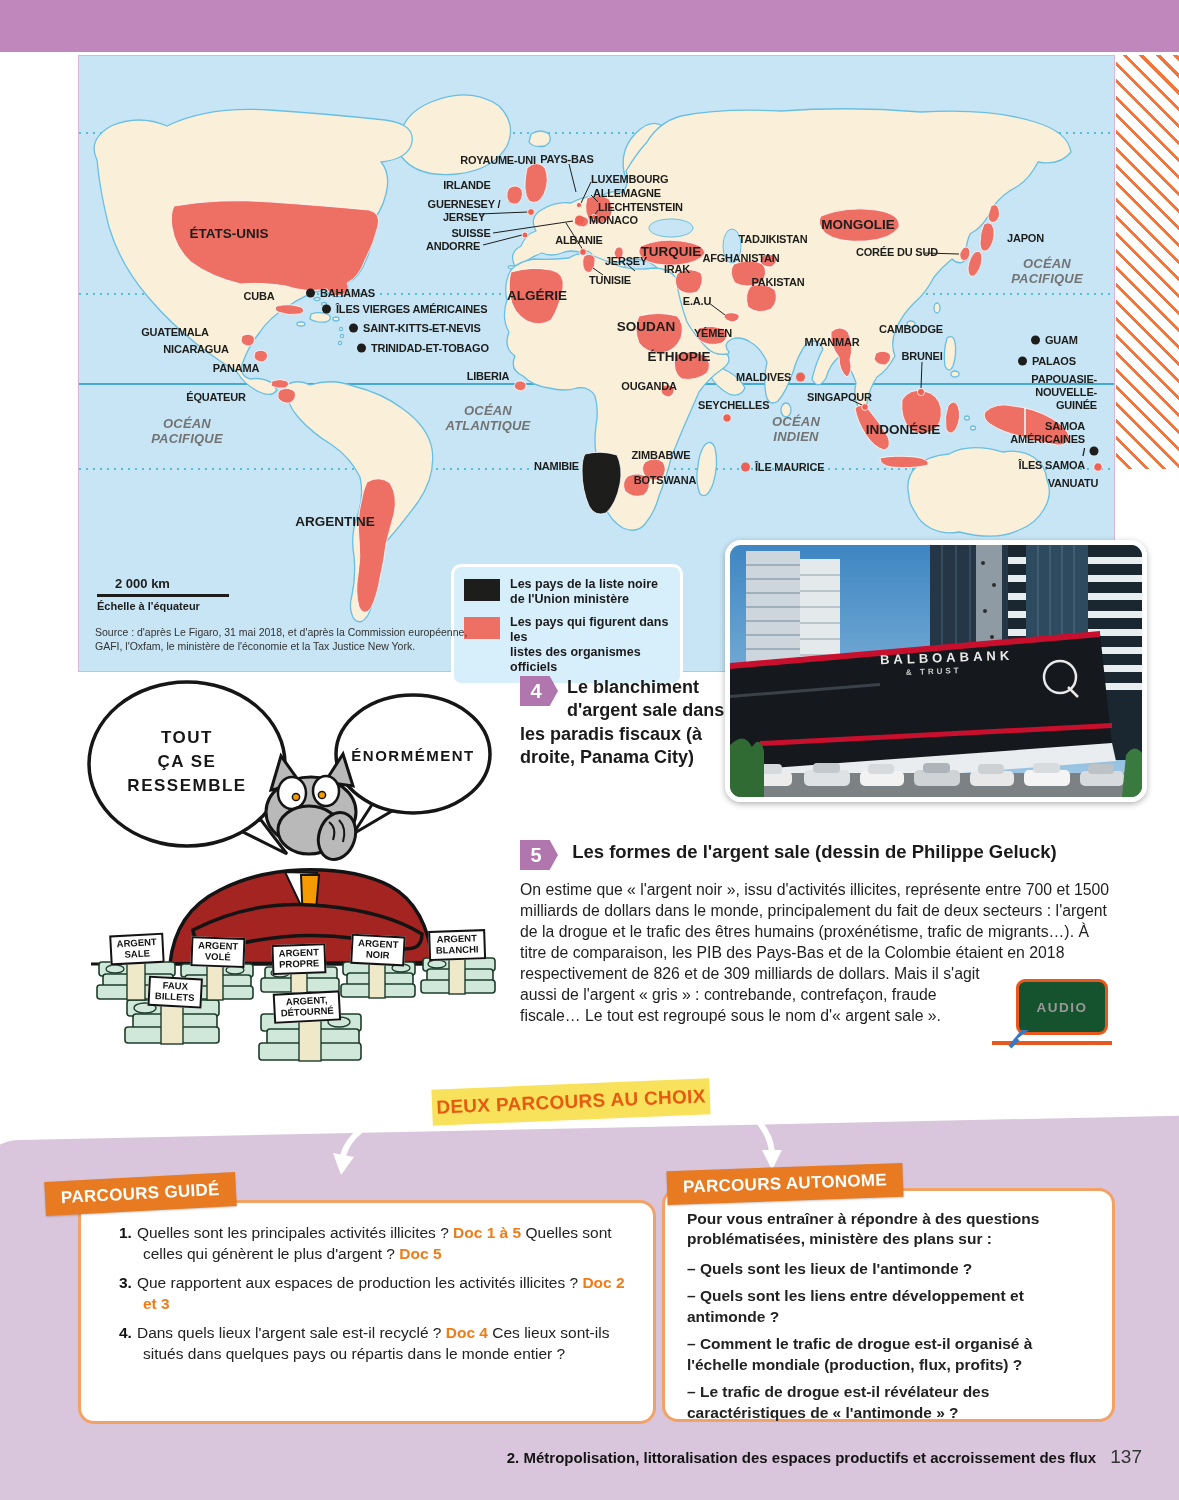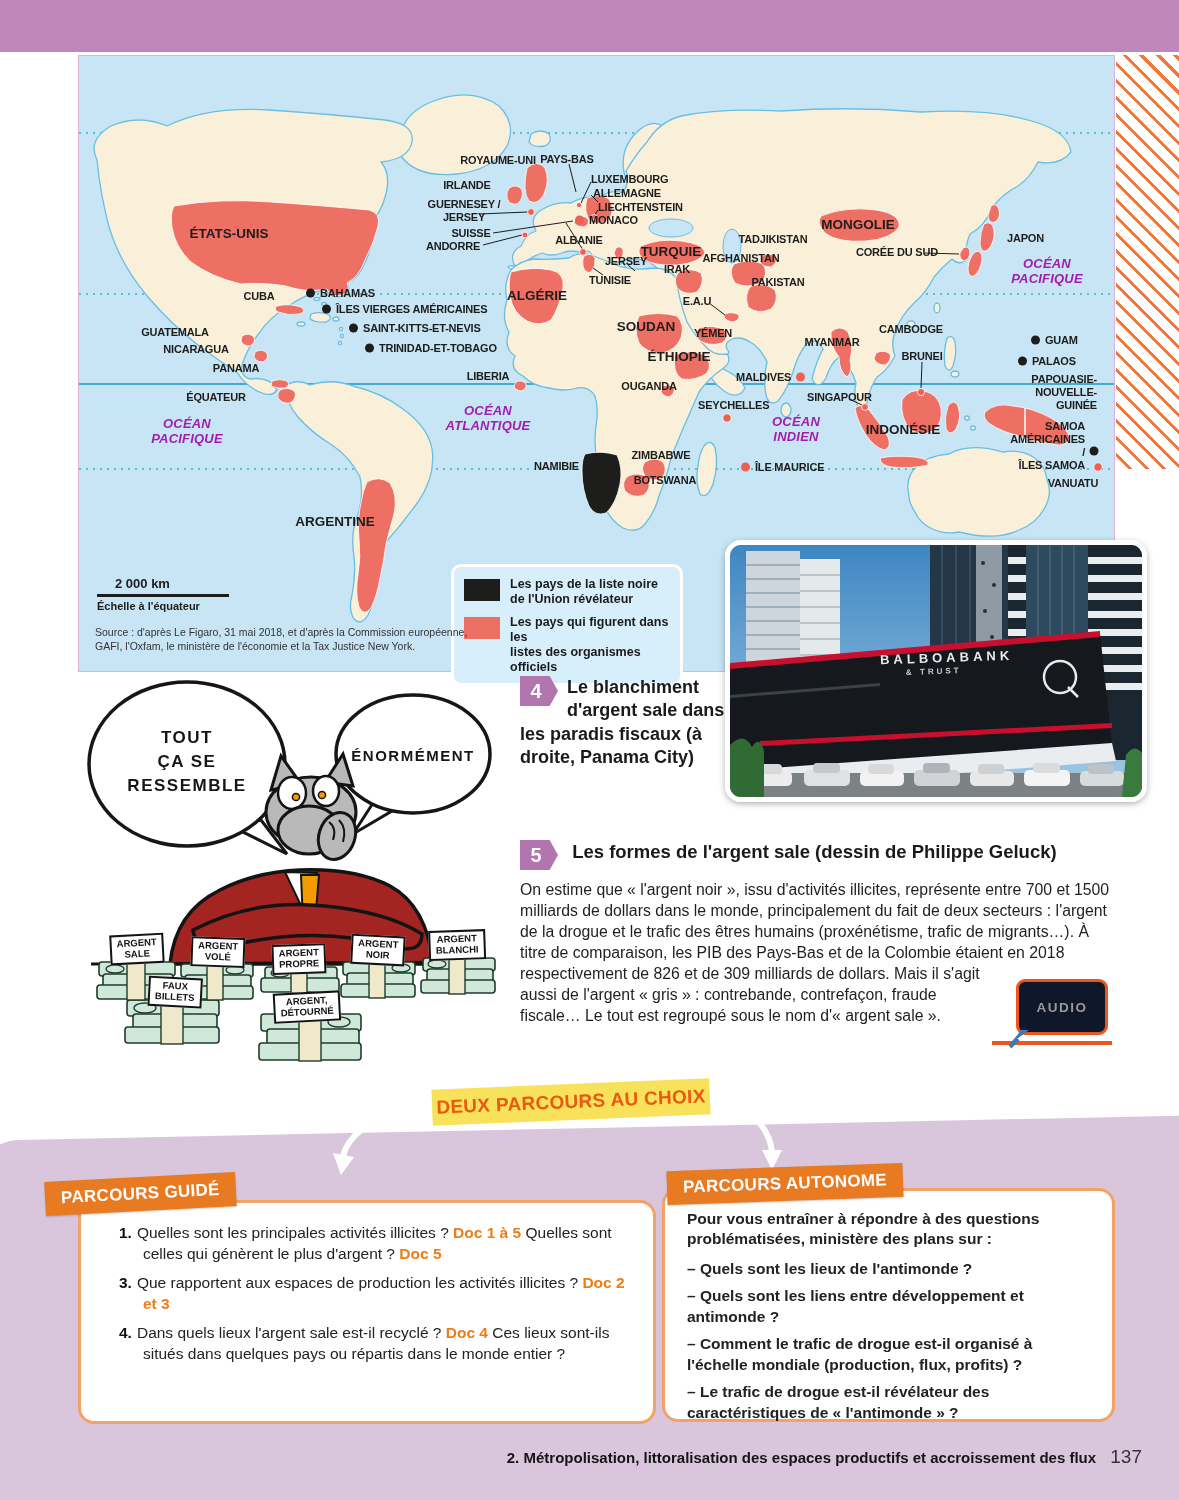--- a/index.html
+++ b/index.html
@@ -11,21 +11,21 @@
   
   .map-panel{position:absolute;left:78px;top:55px;width:1035px;height:615px;background:#c7e5f5;
              border:1px solid #ddb3da;}
   .map-panel svg.map-art{position:absolute;left:0;top:0;}
   .map-labels{position:absolute;left:0;top:0;width:1035px;height:615px;}
   .maplbl{position:absolute;font-size:11px;font-weight:bold;color:#1d1d1b;line-height:1.18;
           white-space:pre-line;letter-spacing:-0.2px;transform:translate(-50%,-50%);text-align:center;}
   .maplbl.s{transform:translate(0,-50%);text-align:left;}
   .maplbl.e{transform:translate(-100%,-50%);text-align:right;}
   .maplbl.big{font-size:13.5px;letter-spacing:0;}
-  .maplbl.ocean{color:#a21caf;font-style:italic;font-size:13px;font-weight:bold;letter-spacing:.2px;}
+  .maplbl.ocean{color:#737373;font-style:italic;font-size:13px;font-weight:bold;letter-spacing:.2px;}
   .dot{display:inline-block;width:9px;height:9px;border-radius:50%;vertical-align:-1px;}
   .dot.b{background:#1d1d1b;} .dot.r{background:#ee6051;}
   .dot.l{margin-right:5px;} .dot.rg{margin-left:5px;}
   .map-legend{position:absolute;left:372px;top:508px;width:232px;background:#d7eefb;
               border:3px solid #ffffff;border-radius:10px;padding:10px 10px 8px 10px;box-sizing:border-box;}
   .leg-item{display:flex;align-items:flex-start;margin-bottom:8px;}
   .leg-sw{width:36px;height:22px;margin-right:10px;flex:0 0 auto;margin-top:2px;}
   .leg-tx{font-size:12.5px;font-weight:bold;color:#1b1b1b;line-height:1.2;white-space:pre-line;}
   .map-scale{position:absolute;left:18px;top:520px;color:#1d1d1b;}
   .scale-d{font-size:13px;font-weight:bold;margin-left:18px;}
@@ -46,21 +46,21 @@
   .doc4{position:absolute;left:520px;top:676px;width:210px;font-size:18px;font-weight:bold;
         color:#1a1a1a;line-height:1.3;}
   .doc4 .badge{float:left;margin-right:9px;}
   .doc5{position:absolute;left:520px;top:840px;width:592px;}
   .doc5-head{font-size:18.5px;font-weight:bold;color:#1a1a1a;}
   .doc5-head .badge{margin-right:9px;vertical-align:-4px;}
   .doc5-text{margin-top:9px;font-size:15.8px;line-height:21px;color:#1f1f1f;}
   .fl-sp{float:right;width:0;height:96px;}
   .fl-audio{float:right;clear:right;width:126px;height:92px;display:block;position:relative;}
   .audio-btn{position:absolute;right:4px;top:4px;width:86px;height:50px;border:3.5px solid #e8571e;
-             border-radius:9px;background:#0f172a;display:flex;align-items:center;justify-content:center;
+             border-radius:9px;background:#14532d;display:flex;align-items:center;justify-content:center;
              font-size:13.5px;font-weight:bold;color:#999;letter-spacing:1.5px;margin-left:9px;}
   .audio-line{position:absolute;right:0;top:66px;width:120px;height:3.5px;background:#e8571e;}
   .audio-cursor{position:absolute;right:78px;top:48px;}
   
   .cartoon{position:absolute;left:75px;top:662px;width:430px;height:415px;}
   .cartoon svg{position:absolute;left:0;top:0;}
   .bubble-tx{position:absolute;transform:translate(-50%,-50%);font-weight:bold;color:#161616;
              text-align:center;white-space:pre-line;letter-spacing:1.5px;}
   .bubble-tx.b1{left:112px;top:100px;font-size:17px;line-height:1.4;}
   .bubble-tx.b2{left:338px;top:93px;font-size:15px;}
@@ -232,21 +232,21 @@
 ATLANTIQUE</div>
         <div class="maplbl ocean" style="left: 717px; top: 373px;">OCÉAN
 INDIEN</div>
         <div class="maplbl ocean" style="left: 968px; top: 215px;">OCÉAN
 PACIFIQUE</div>
         <div class="maplbl m big" style="left: 150px; top: 178px;">ÉTATS-UNIS</div>
         <div class="maplbl s" style="left: 227px; top: 237px;"><span class="dot b l"></span>BAHAMAS</div>
         <div class="maplbl m" style="left: 180px; top: 240px;">CUBA</div>
         <div class="maplbl s" style="left: 243px; top: 253px;"><span class="dot b l"></span>ÎLES VIERGES AMÉRICAINES</div>
         <div class="maplbl s" style="left: 270px; top: 272px;"><span class="dot b l"></span>SAINT-KITTS-ET-NEVIS</div>
-        <div class="maplbl s" style="left: 274px; top: 292px; padding-left: 12px;"><span class="dot b l"></span>TRINIDAD-ET-TOBAGO</div>
+        <div class="maplbl s" style="left: 266px; top: 292px; padding-left: 12px;"><span class="dot b l"></span>TRINIDAD-ET-TOBAGO</div>
         <div class="maplbl m" style="left: 96px; top: 276px;">GUATEMALA</div>
         <div class="maplbl m" style="left: 117px; top: 293px;">NICARAGUA</div>
         <div class="maplbl m" style="left: 157px; top: 312px; text-align: center;">PANAMA</div>
         <div class="maplbl m" style="left: 137px; top: 341px;">ÉQUATEUR</div>
         <div class="maplbl m big" style="left: 256px; top: 466px;">ARGENTINE</div>
         <div class="maplbl m" style="left: 409px; top: 320px;">LIBERIA</div>
         <div class="maplbl m" style="left: 419px; top: 104px;">ROYAUME-UNI</div>
         <div class="maplbl m" style="left: 488px; top: 103px;">PAYS-BAS</div>
         <div class="maplbl m" style="left: 388px; top: 129px;">IRLANDE</div>
         <div class="maplbl s" style="left: 512px; top: 123px;">LUXEMBOURG</div>
@@ -292,21 +292,21 @@
         <div class="maplbl m" style="left: 582px; top: 399px;">ZIMBABWE</div>
         <div class="maplbl e" style="left: 500px; top: 410px;">NAMIBIE</div>
         <div class="maplbl m" style="left: 586px; top: 424px;">BOTSWANA</div>
         <div class="maplbl s" style="left: 662px; top: 411px;"><span class="dot r l"></span>ÎLE MAURICE</div>
       </div>
 
     <div class="map-legend">
       <div class="leg-item">
         <div class="leg-sw" style="background:#1d1d1b"></div>
         <div class="leg-tx">Les pays de la liste noire
-de l'Union révélateur</div>
+de l'Union ministère</div>
       </div>
       <div class="leg-item" style="margin-bottom:0">
         <div class="leg-sw" style="background:#ee6f64"></div>
         <div class="leg-tx">Les pays qui figurent dans les
 listes des organismes officiels</div>
       </div>
     </div>
 
     <div class="map-scale">
       <div class="scale-d">2 000 km</div>

